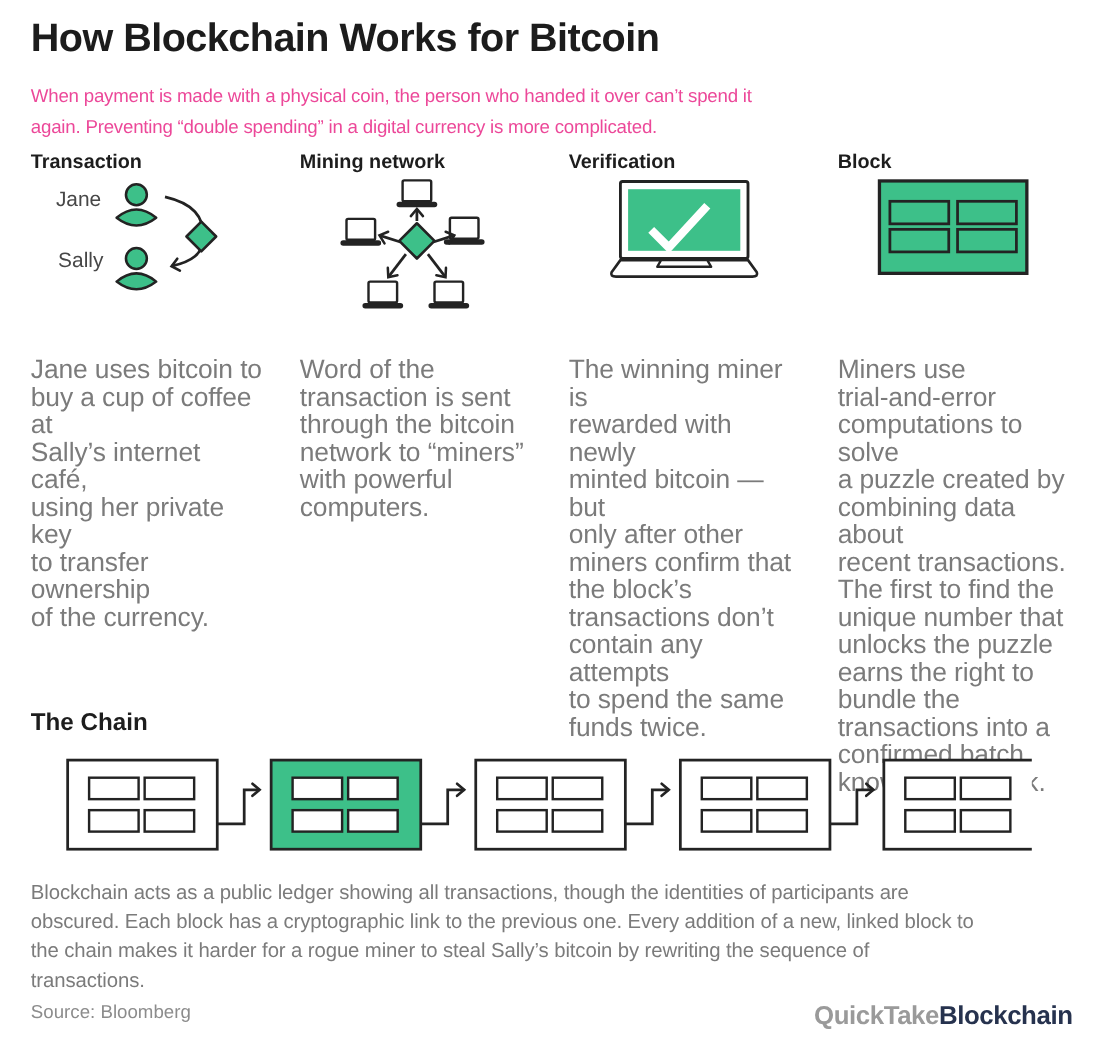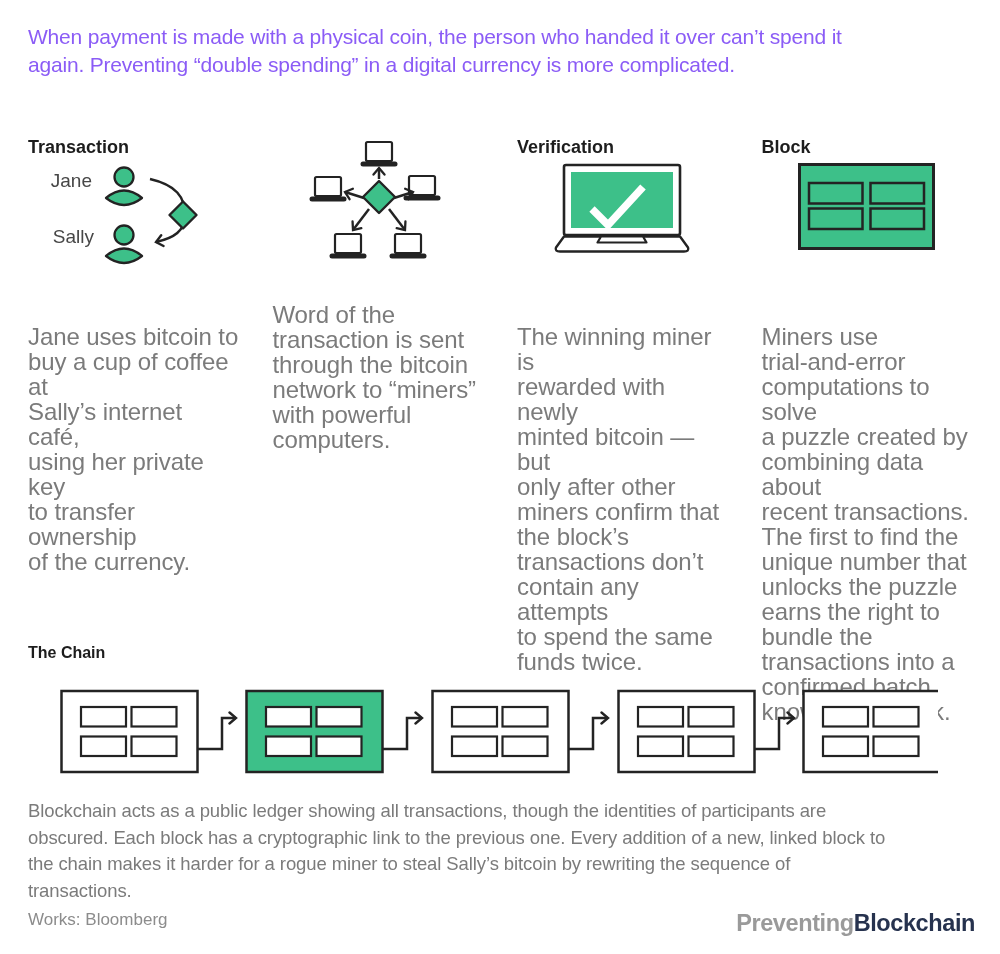--- a/index.html
+++ b/index.html
@@ -10,21 +10,21 @@
     font-family:"Liberation Sans",sans-serif;
     overflow:hidden;
   }
   
   .header{position:absolute;top:14px;left:28px;width:950px;}
   .title{
     margin:0;font-size:36px;line-height:40px;font-weight:700;
     color:#1c1c1c;letter-spacing:-0.5px;
   }
   .subtitle{
-    margin:9px 0 0 0;font-size:21px;line-height:28px;color:#8b5cf6;
+    margin:20px 0 0 0;font-size:17px;line-height:28px;color:#ec4899;
     white-space:pre-line;letter-spacing:-0.2px;
   }
   
   .columns{
     position:absolute;top:136px;left:28px;width:944px;
     display:grid;grid-template-columns:repeat(4,1fr);column-gap:34px;
   }
   .col-heading{
     margin:0;font-size:18px;line-height:22px;font-weight:700;color:#1d1d1d;
   }
@@ -35,21 +35,21 @@
   .col-body{
     margin:4px 0 0 0;font-size:24px;line-height:25px;color:#7b7b7b;
     white-space:pre-line;letter-spacing:-0.1px;
   }
   .name-label{
     font-size:19px;fill:#474747;font-family:"Liberation Sans",sans-serif;
   }
   
   .chain-heading{
     position:absolute;top:644px;left:28px;margin:0;
-    font-size:16px;font-weight:700;color:#1d1d1d;
+    font-size:22px;font-weight:700;color:#1d1d1d;
   }
   .chain-svg{position:absolute;top:688px;left:60px;}
   .chain-body{
     position:absolute;top:798px;left:28px;width:955px;margin:0;
     font-size:18.5px;line-height:26.5px;color:#7b7b7b;
     white-space:pre-line;letter-spacing:-0.1px;
   }
   
   .footer{
     position:absolute;top:910px;left:28px;right:25px;
@@ -59,20 +59,21 @@
   .logo{font-size:23.5px;font-weight:700;letter-spacing:-0.4px;line-height:26px;}
   .logo-gray{color:#9a9a9a;}
   .logo-navy{color:#26324e;}
 </style>
 </head>
 <body>
 
 <div class="page">
 
   <div class="header">
+    <h1 class="title">How Blockchain Works for Bitcoin</h1>
     <p class="subtitle">When payment is made with a physical coin, the person who handed it over can’t spend it
 again. Preventing “double spending” in a digital currency is more complicated.</p>
   </div>
 
   <div class="columns">
 
     <div class="col">
       <h2 class="col-heading">Transaction</h2>
       <div class="icon-zone">
         <svg width="200" height="112" viewBox="0 0 200 112">
@@ -97,20 +98,21 @@
       </div>
       <p class="col-body">Jane uses bitcoin to
 buy a cup of coffee at
 Sally’s internet café,
 using her private key
 to transfer ownership
 of the currency.</p>
     </div>
 
     <div class="col">
+      <h2 class="col-heading">Mining network</h2>
       <div class="icon-zone">
         <svg width="170" height="126" viewBox="0 0 170 126">
           <defs>
             <marker id="arrM" viewBox="-8 -8 16 16" markerWidth="16" markerHeight="16" refX="0" refY="0" orient="auto" markerUnits="userSpaceOnUse">
               <path d="M -6.5,-5.5 L 0,0 L -6.5,5.5" fill="none" stroke="#232323" stroke-width="2.3" stroke-linecap="round"></path>
             </marker>
           </defs>
           <g transform="translate(73,2)">
             <rect x="0" y="0" width="26" height="19" rx="1.5" fill="#ffffff" stroke="#232323" stroke-width="2.2"></rect>
             <rect x="-5.5" y="19.5" width="37" height="5" rx="2.5" fill="#232323"></rect>
@@ -251,17 +253,17 @@
       <rect x="71.5" y="48.5" width="45" height="19.5" fill="#ffffff" stroke="#232323" stroke-width="2.2"></rect>
     </g>
   </svg>
 
   <p class="chain-body">Blockchain acts as a public ledger showing all transactions, though the identities of participants are
 obscured. Each block has a cryptographic link to the previous one. Every addition of a new, linked block to
 the chain makes it harder for a rogue miner to steal Sally’s bitcoin by rewriting the sequence of
 transactions.</p>
 
   <div class="footer">
-    <span class="source">Works: Bloomberg</span>
-    <span class="logo"><span class="logo-gray">Preventing</span><span class="logo-navy">Blockchain</span></span>
+    <span class="source">Source: Bloomberg</span>
+    <span class="logo"><span class="logo-gray">QuickTake</span><span class="logo-navy">Blockchain</span></span>
   </div>
 
 </div>
 
 </body></html>

